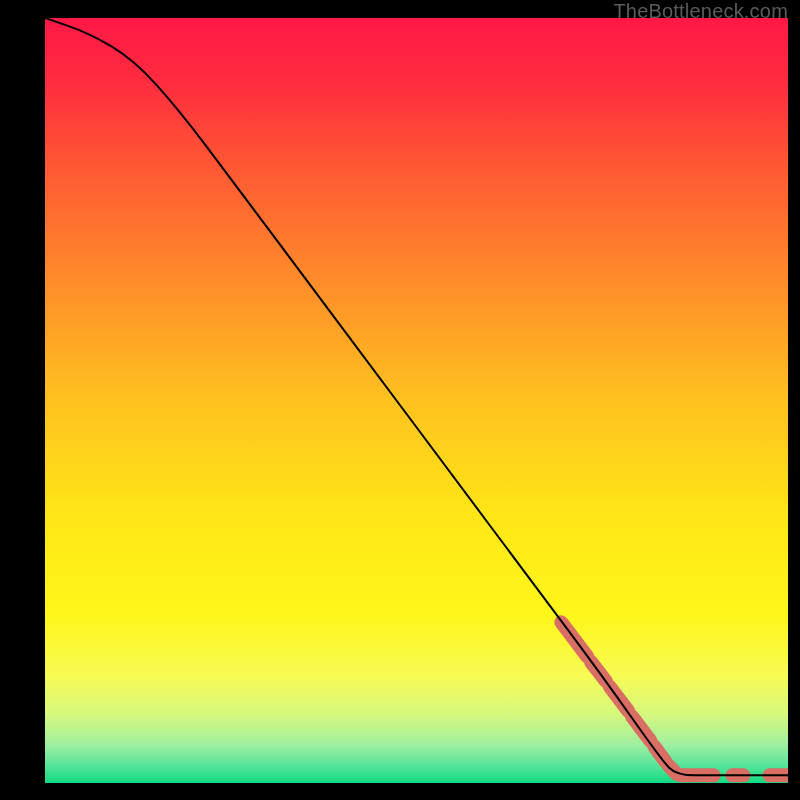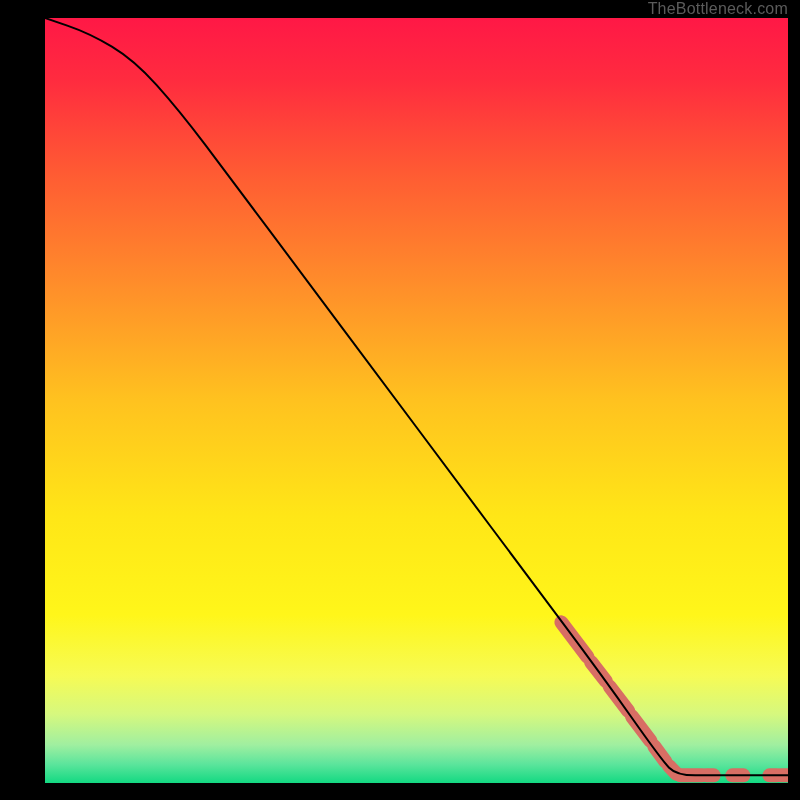--- a/index.html
+++ b/index.html
@@ -25,21 +25,21 @@
     height: 765px;
   }
   .plot-area svg {
     display: block;
   }
   .watermark {
     position: absolute;
     top: 0px;
     right: 12px;
     color: #5b5b5b;
-    font-size: 16px;
+    font-size: 20px;
     font-weight: 400;
     letter-spacing: 0.2px;
   }
 </style>
 </head>
 <body>
 
 <div class="frame">
   <div class="watermark">TheBottleneck.com</div>
 

